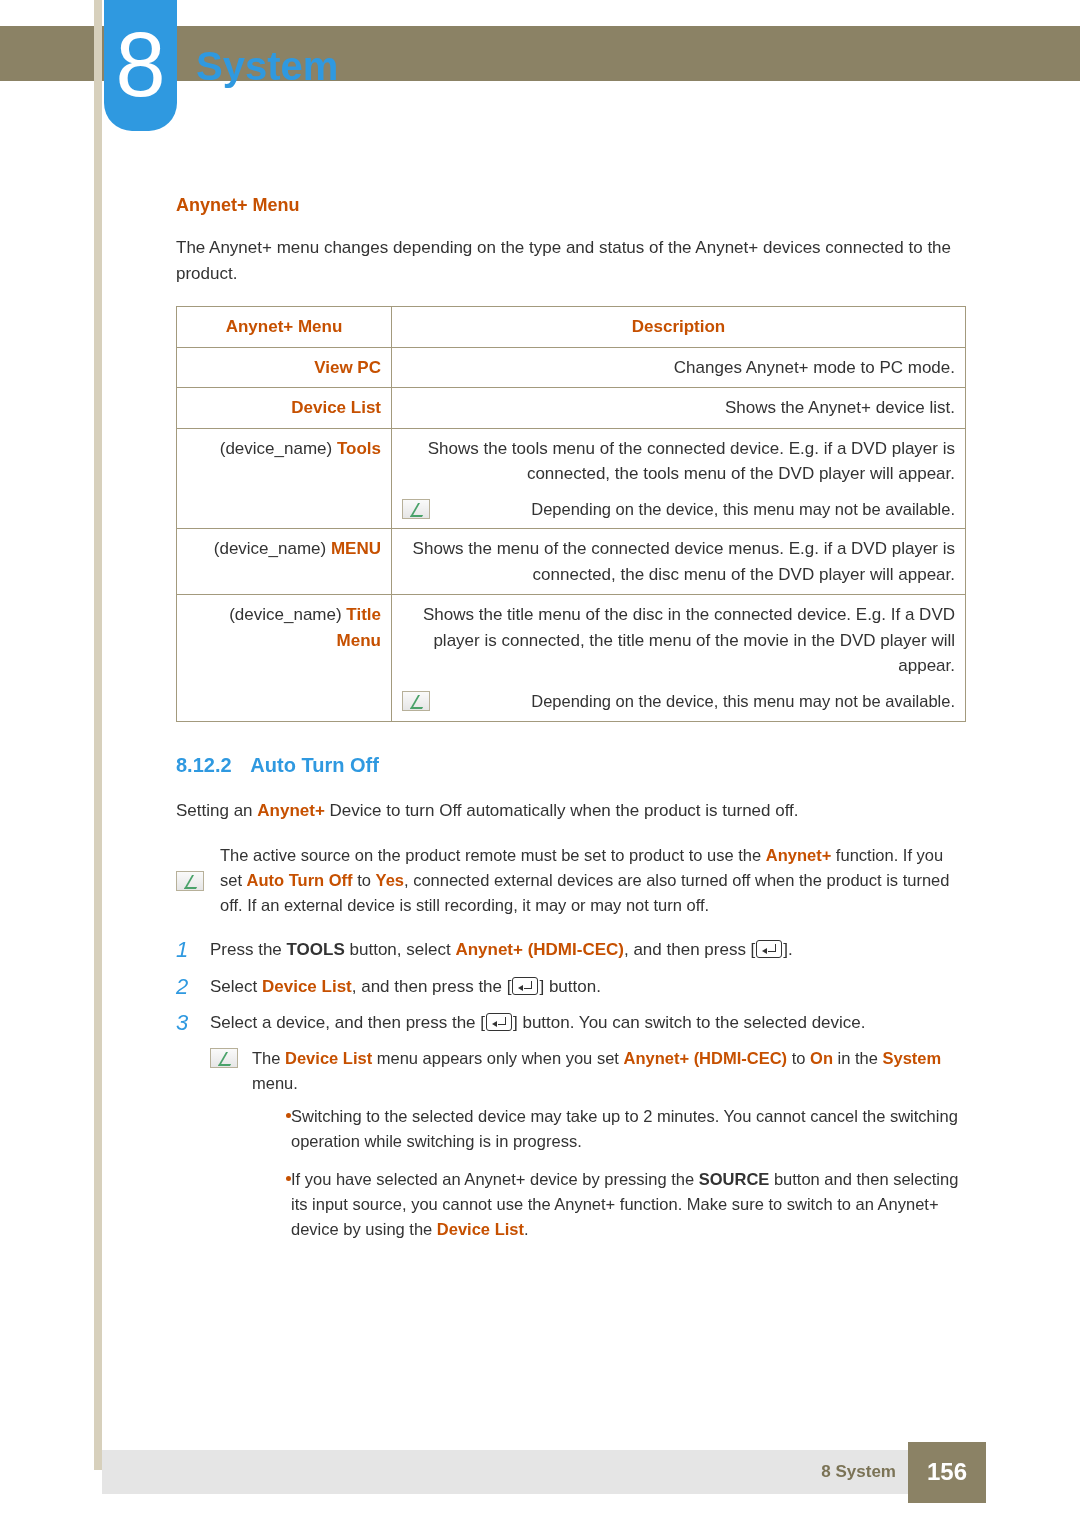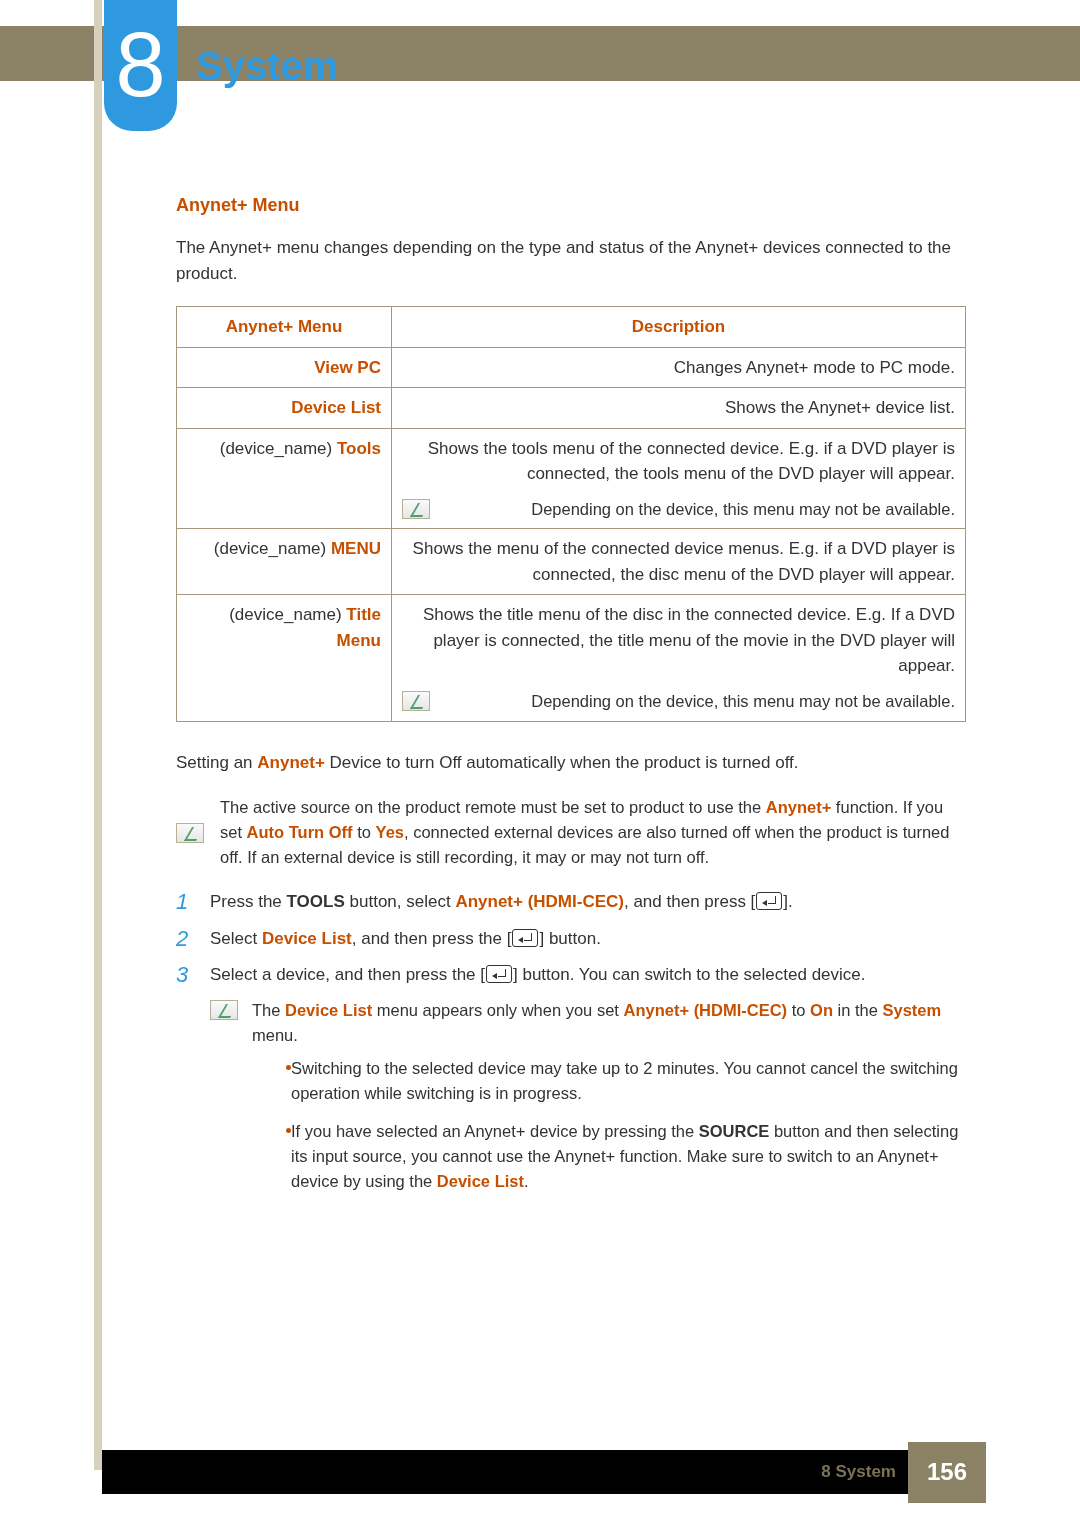--- a/index.html
+++ b/index.html
@@ -191,21 +191,21 @@
     margin-top: 9px;
     flex-shrink: 0;
   }
   .bullet-text { flex: 1; }
 
   .footer-bar {
     position: absolute;
     left: 102px; right: 94px;
     bottom: 33px;
     height: 44px;
-    background: #000000;
+    background: #e5e5e5;
     display: flex;
     align-items: center;
     justify-content: flex-end;
     padding-right: 0;
   }
   .footer-label {
     color: #7b7356;
     font-weight: bold;
     font-size: 17px;
     margin-right: 12px;
@@ -271,20 +271,24 @@
         <div>Shows the title menu of the disc in the connected device. E.g. If a DVD player is connected, the title menu of the movie in the DVD player will appear.</div>
         <div class="note-row">
           <div class="note-icon"></div>
           <div class="note-text">Depending on the device, this menu may not be available.</div>
         </div>
       </td>
     </tr>
   </tbody>
     </table>
 
+  <div class="sec-heading">
+    <span class="sec-num">8.12.2</span>
+    <span class="sec-title">Auto Turn Off</span>
+  </div>
 
   <div class="para">
     <span>Setting an </span><span class="orange">Anynet+</span><span> Device to turn Off automatically when the product is turned off.</span>
   </div>
 
   <div class="body-note">
     <div class="note-icon"></div>
     <div class="note-text">
       <span>The active source on the product remote must be set to product to use the </span><span class="orange">Anynet+</span><span> function. If you set </span><span class="orange">Auto Turn Off</span><span> to </span><span class="orange">Yes</span><span>, connected external devices are also turned off when the product is turned off. If an external device is still recording, it may or may not turn off.</span>
     </div>

